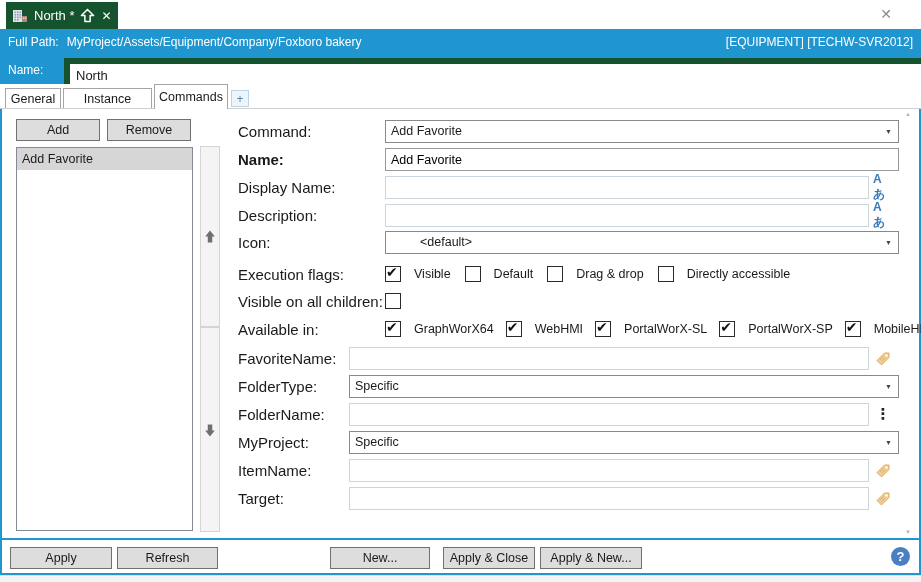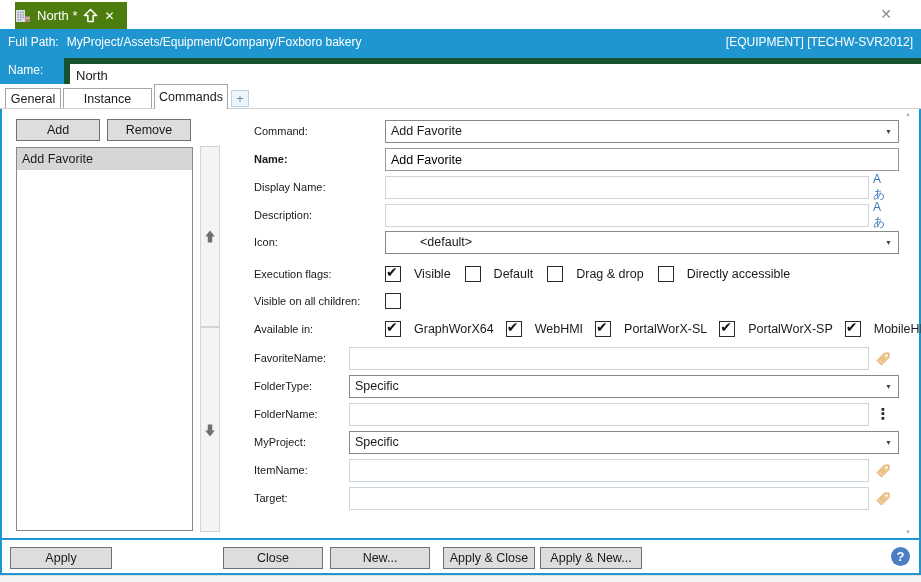--- a/index.html
+++ b/index.html
@@ -1,22 +1,22 @@
 <!DOCTYPE html>
 <html><head>
 <meta charset="utf-8">
 <style>
   html,body{margin:0;padding:0;}
   .screen{position:relative;width:921px;height:582px;background:#ffffff;
     font-family:"Liberation Sans","DejaVu Sans",sans-serif;font-size:12px;color:#1a1a1a;
     overflow:hidden;}
   
   .topstrip{position:absolute;left:0;top:0;width:921px;height:29px;background:#fff;}
-  .doc-tab{position:absolute;left:15px;top:2px;width:112px;height:27px;background:#4d7c0f;
-    display:flex;align-items:center;gap:6px;padding:0 0;box-sizing:border-box;color:#fff;}
+  .doc-tab{position:absolute;left:6px;top:2px;width:112px;height:27px;background:#14532d;
+    display:flex;align-items:center;gap:6px;padding:0 6px;box-sizing:border-box;color:#fff;}
   .doc-tab .title{font-size:13px;}
   .win-close{position:absolute;right:26px;top:5px;width:18px;height:18px;color:#8a8a8a;
     font-size:14px;line-height:18px;text-align:center;cursor:default;}
   
   .pathbar{position:absolute;left:0;top:29px;width:921px;height:26px;background:#1f96d0;
     color:#fff;display:flex;align-items:center;box-sizing:border-box;padding:0 8px;}
   .pathbar .lbl{flex:0 0 auto;}
   .pathbar .path{margin-left:8px;flex:1 1 auto;}
   .pathbar .ctx{flex:0 0 auto;}
   .namerow{position:absolute;left:0;top:55px;width:921px;height:29px;background:#1f96d0;
@@ -48,39 +48,39 @@
   .listbox{position:absolute;left:14px;top:38px;width:177px;height:384px;border:1px solid #848a93;
     background:#fff;box-sizing:border-box;}
   .listrow{height:22px;line-height:22px;padding:0 5px;font-size:12.5px;}
   .listrow.selected{background:#d6d6d6;}
   .movecol{position:absolute;left:198px;top:37px;width:20px;height:386px;}
   .movebtn{position:absolute;left:0;width:20px;background:#f4f4f4;border:1px solid #d4d4d4;box-sizing:border-box;
     display:flex;align-items:center;justify-content:center;}
   .movebtn.up{top:0;height:181px;}
   .movebtn.down{top:181px;height:205px;}
   
-  .flabel{position:absolute;left:252px;height:23px;line-height:23px;font-size:11px;white-space:nowrap;}
+  .flabel{position:absolute;left:236px;height:23px;line-height:23px;font-size:15px;white-space:nowrap;}
   .tbox{position:absolute;height:23px;box-sizing:border-box;background:#fff;border:1px solid #ccd4dc;}
   .tbox input{width:100%;height:100%;border:none;outline:none;background:transparent;
     font:12.5px "Liberation Sans",sans-serif;padding:0 5px;box-sizing:border-box;}
   .tbox.dark{border:1px solid #999;}
   .combo{position:absolute;height:23px;box-sizing:border-box;background:#fff;border:1px solid #898989;
     line-height:21px;font-size:12.5px;padding:0 5px;}
   .combo .arr{position:absolute;right:6px;top:0;line-height:21px;font-size:7px;color:#444;}
   .combo.iconpad{padding-left:34px;}
   
   .cbrow{position:absolute;display:flex;align-items:center;height:16px;}
   .cb{width:14px;height:14px;border:1.5px solid #2b2b2b;background:#fff;box-sizing:content-box;
     position:relative;flex:0 0 auto;}
   .cb .mark{display:none;position:absolute;left:0px;top:-3px;font-size:14px;font-weight:bold;color:#111;}
   .cb.checked .mark{display:block;}
   .cb-label{margin-left:13px;font-size:12.5px;white-space:nowrap;}
   
   .adorn{position:absolute;width:20px;height:20px;display:flex;align-items:center;justify-content:center;}
-  .loc{color:#3a7ab8;font-size:12px;font-weight:normal;}
+  .loc{color:#3a7ab8;font-size:12px;font-weight:bold;}
   .dots{font-size:15px;font-weight:bold;color:#222;letter-spacing:0;}
   
   .sscroll{position:absolute;left:903px;top:2px;width:8px;height:424px;}
   .sscroll .sup{position:absolute;top:0;left:0;font-size:6px;color:#b5b5b5;}
   .sscroll .sdn{position:absolute;bottom:0;left:0;font-size:6px;color:#b5b5b5;}
   
   .help{position:absolute;left:889px;top:7px;width:19px;height:19px;border-radius:50%;background:#4a7fc4;
     color:#fff;font-weight:bold;text-align:center;line-height:19px;font-size:13px;}
 </style>
 </head>
@@ -324,21 +324,21 @@
       <div class="sscroll">
         <span class="sup">▲</span>
         <span class="sdn">▼</span>
       </div>
     </div>
 
     <div class="divider"></div>
 
     <div class="footer">
       <div class="btn" style="left:8px;top:7px;width:102px;">Apply</div>
-      <div class="btn" style="left:221px;top:7px;width:100px;">Close</div>
+      <div class="btn" style="left:115px;top:7px;width:101px;">Refresh</div>
       <div class="btn" style="left:328px;top:7px;width:100px;">New...</div>
       <div class="btn" style="left:441px;top:7px;width:92px;">Apply &amp; Close</div>
       <div class="btn" style="left:538px;top:7px;width:102px;">Apply &amp; New...</div>
       <div class="help">?</div>
     </div>
   </div>
 
   <div class="bottomstrip"></div>
 </div>
 

